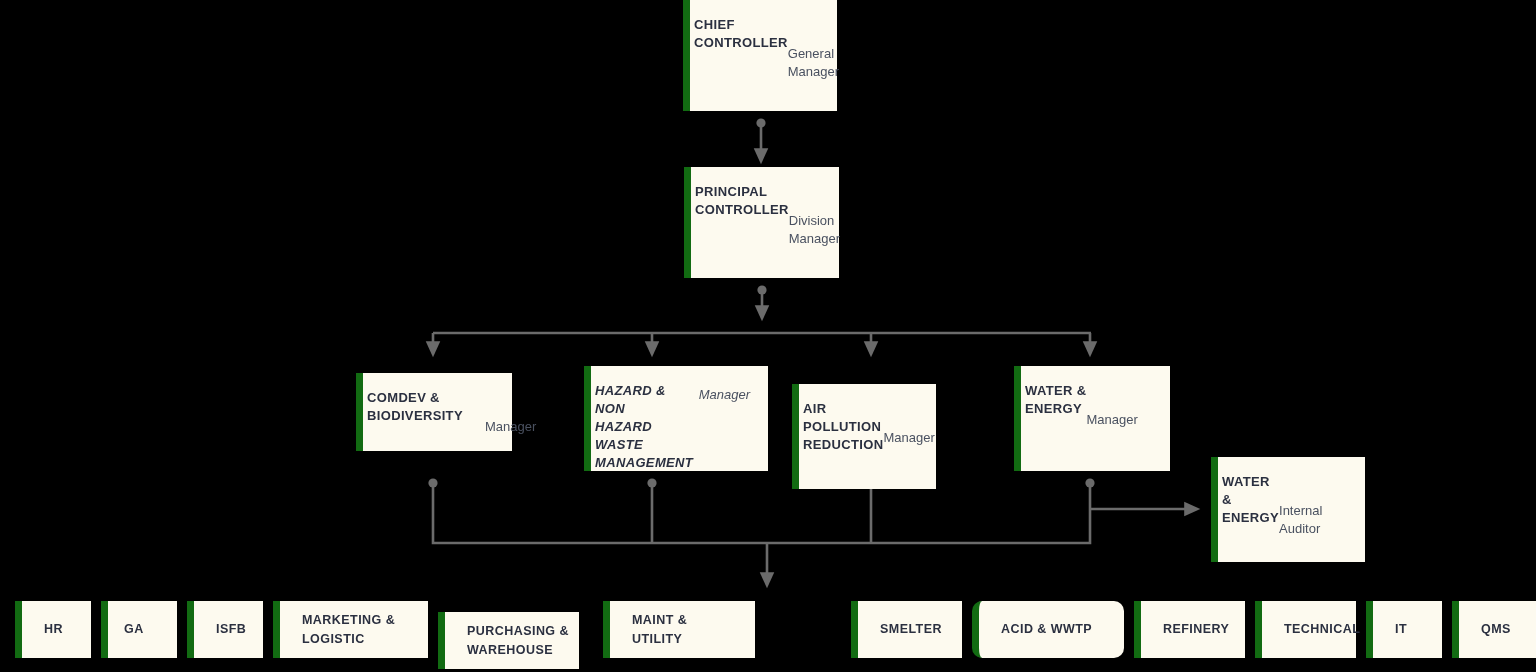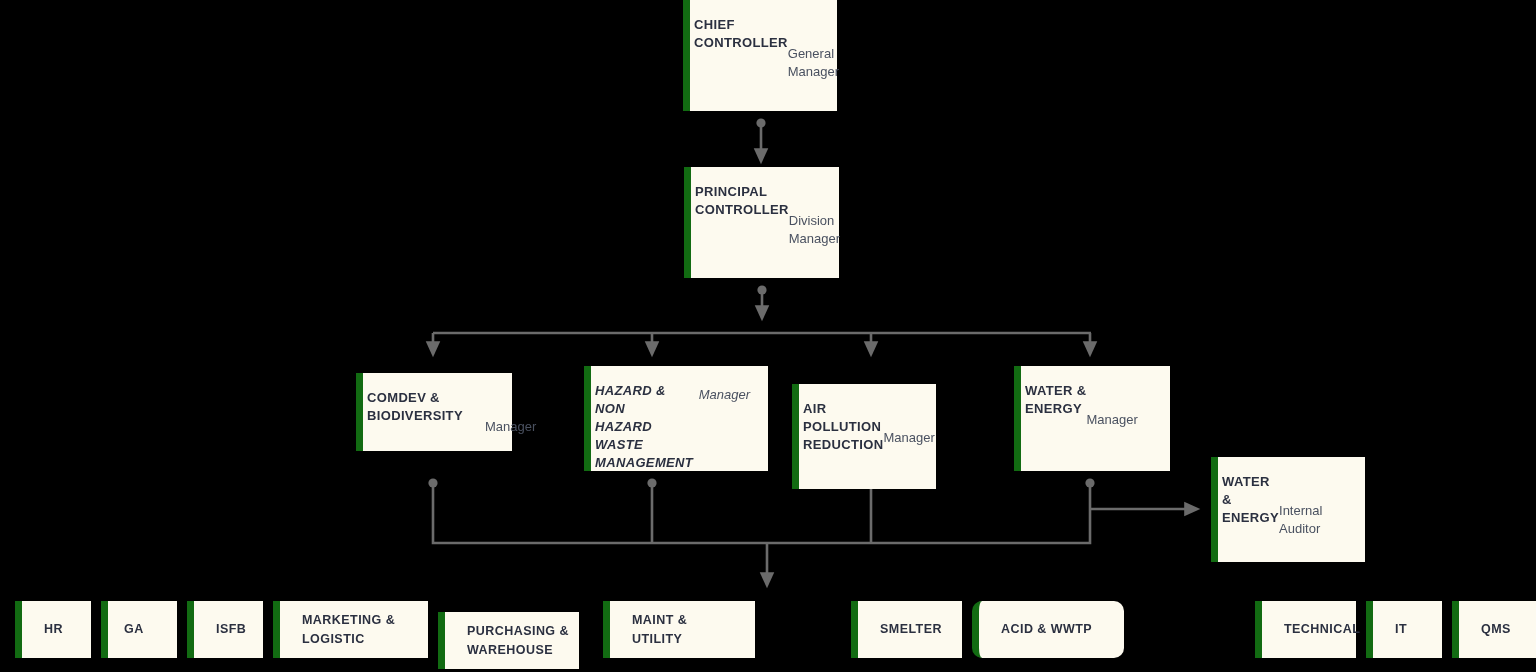--- a/index.html
+++ b/index.html
@@ -195,20 +195,23 @@
 
 
   <div class="leaf" style="left:851px; top:601px; width:111px; height:57px;">
     <div class="title">SMELTER</div>
   </div>
 
   <div class="leaf" style="left:972px; top:601px; width:152px; height:57px;border-radius:10px;">
     <div class="title">ACID &amp; WWTP</div>
   </div>
 
+  <div class="leaf" style="left:1134px; top:601px; width:111px; height:57px;">
+    <div class="title">REFINERY</div>
+  </div>
 
   <div class="leaf" style="left:1255px; top:601px; width:101px; height:57px;">
     <div class="title">TECHNICAL</div>
   </div>
 
   <div class="leaf" style="left:1366px; top:601px; width:76px; height:57px;">
     <div class="title">IT</div>
   </div>
 
   <div class="leaf" style="left:1452px; top:601px; width:84px; height:57px;">

